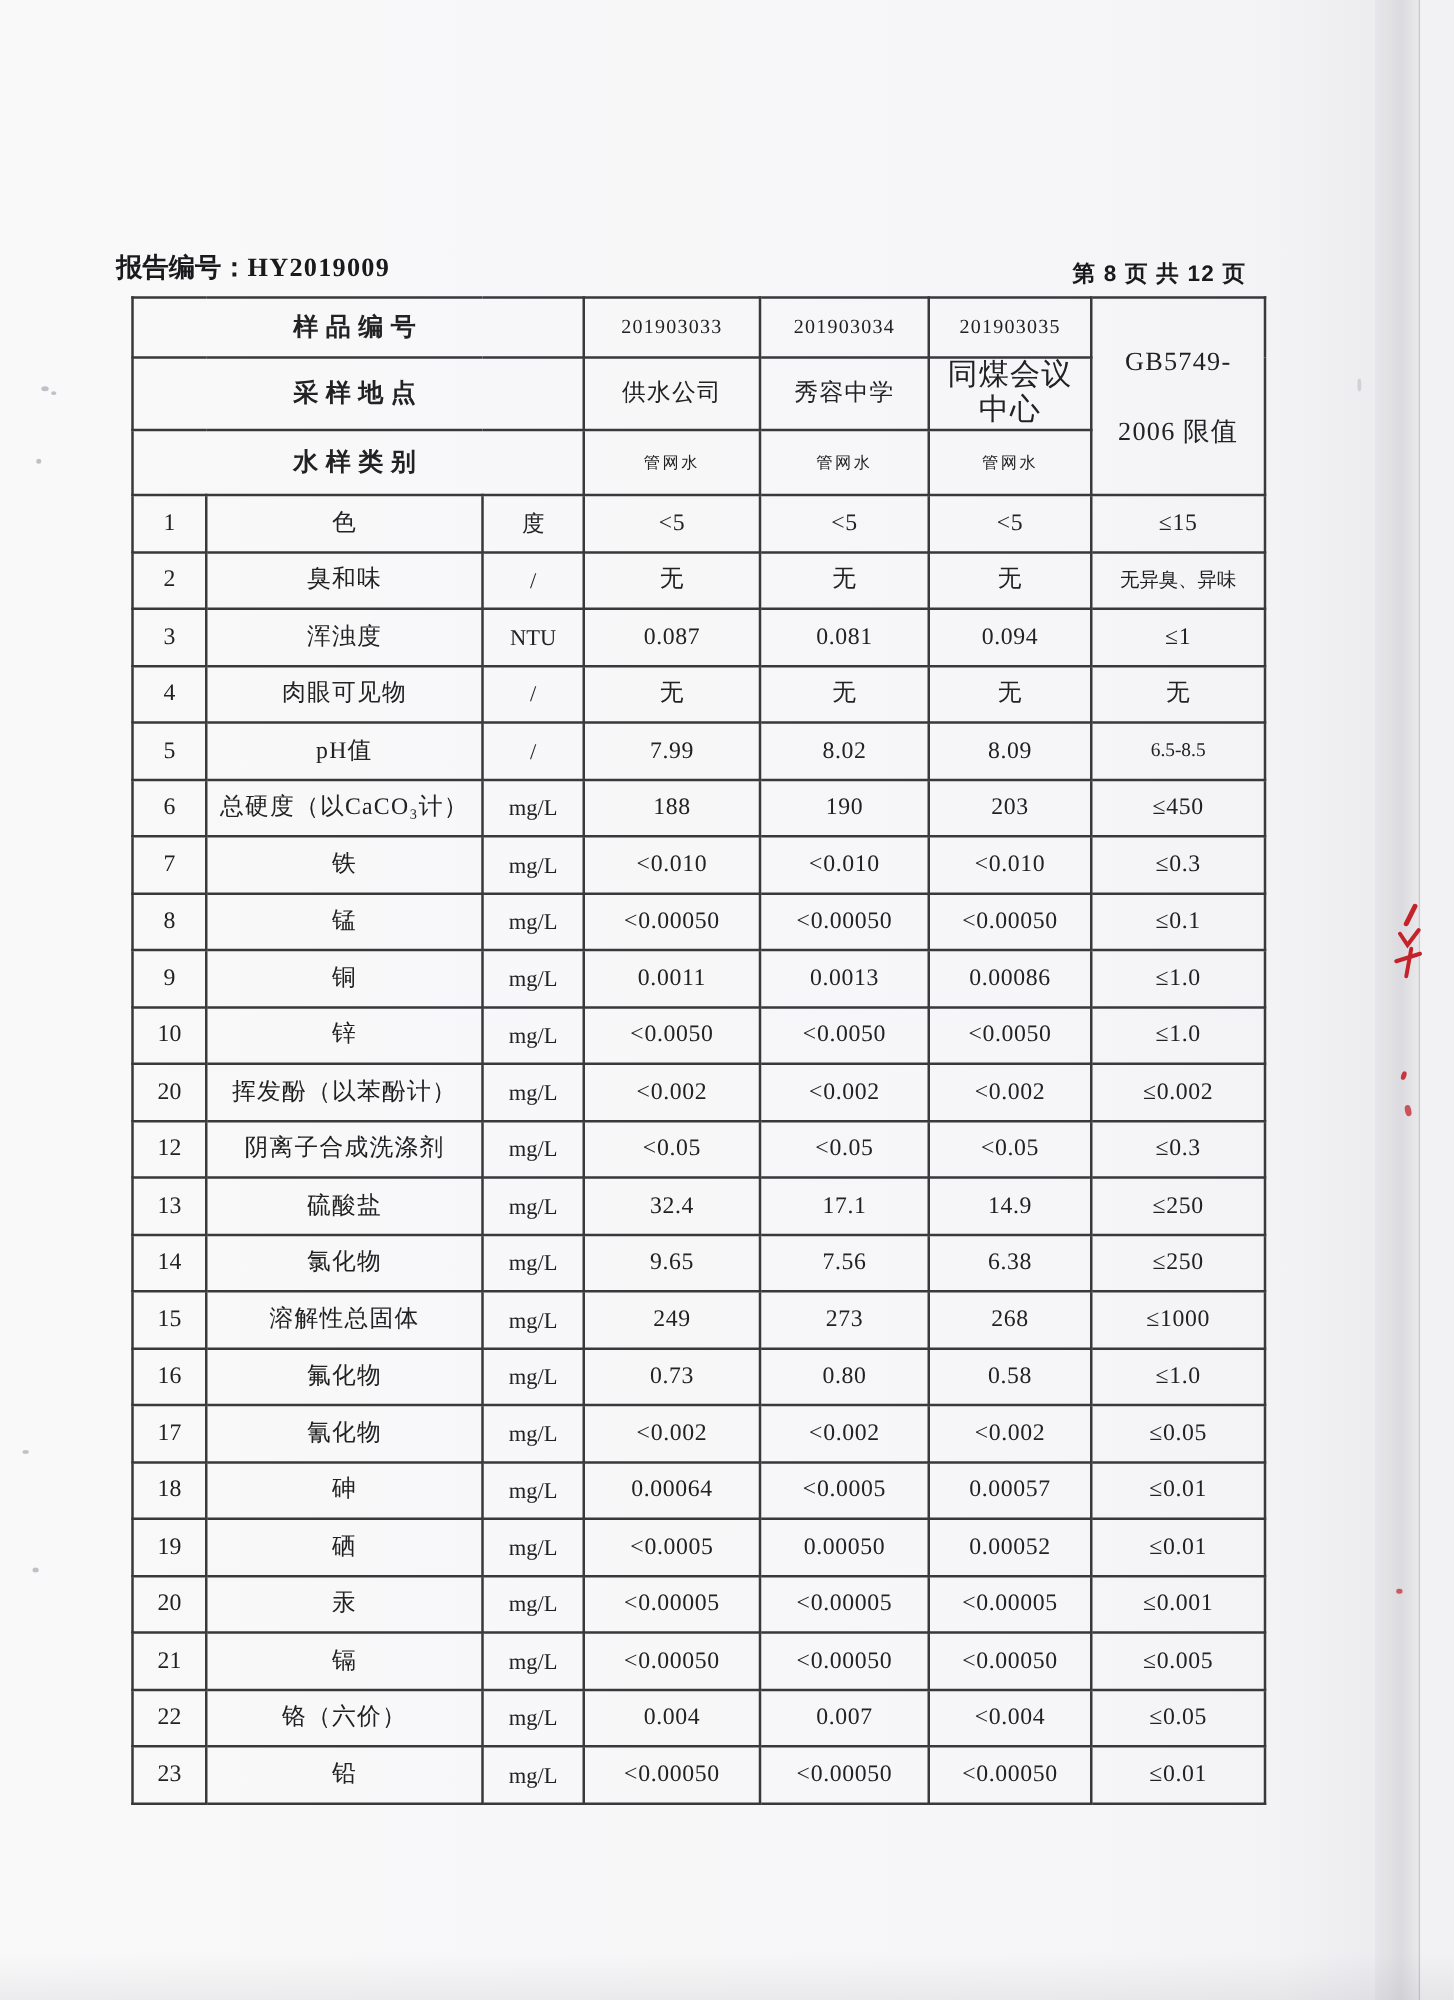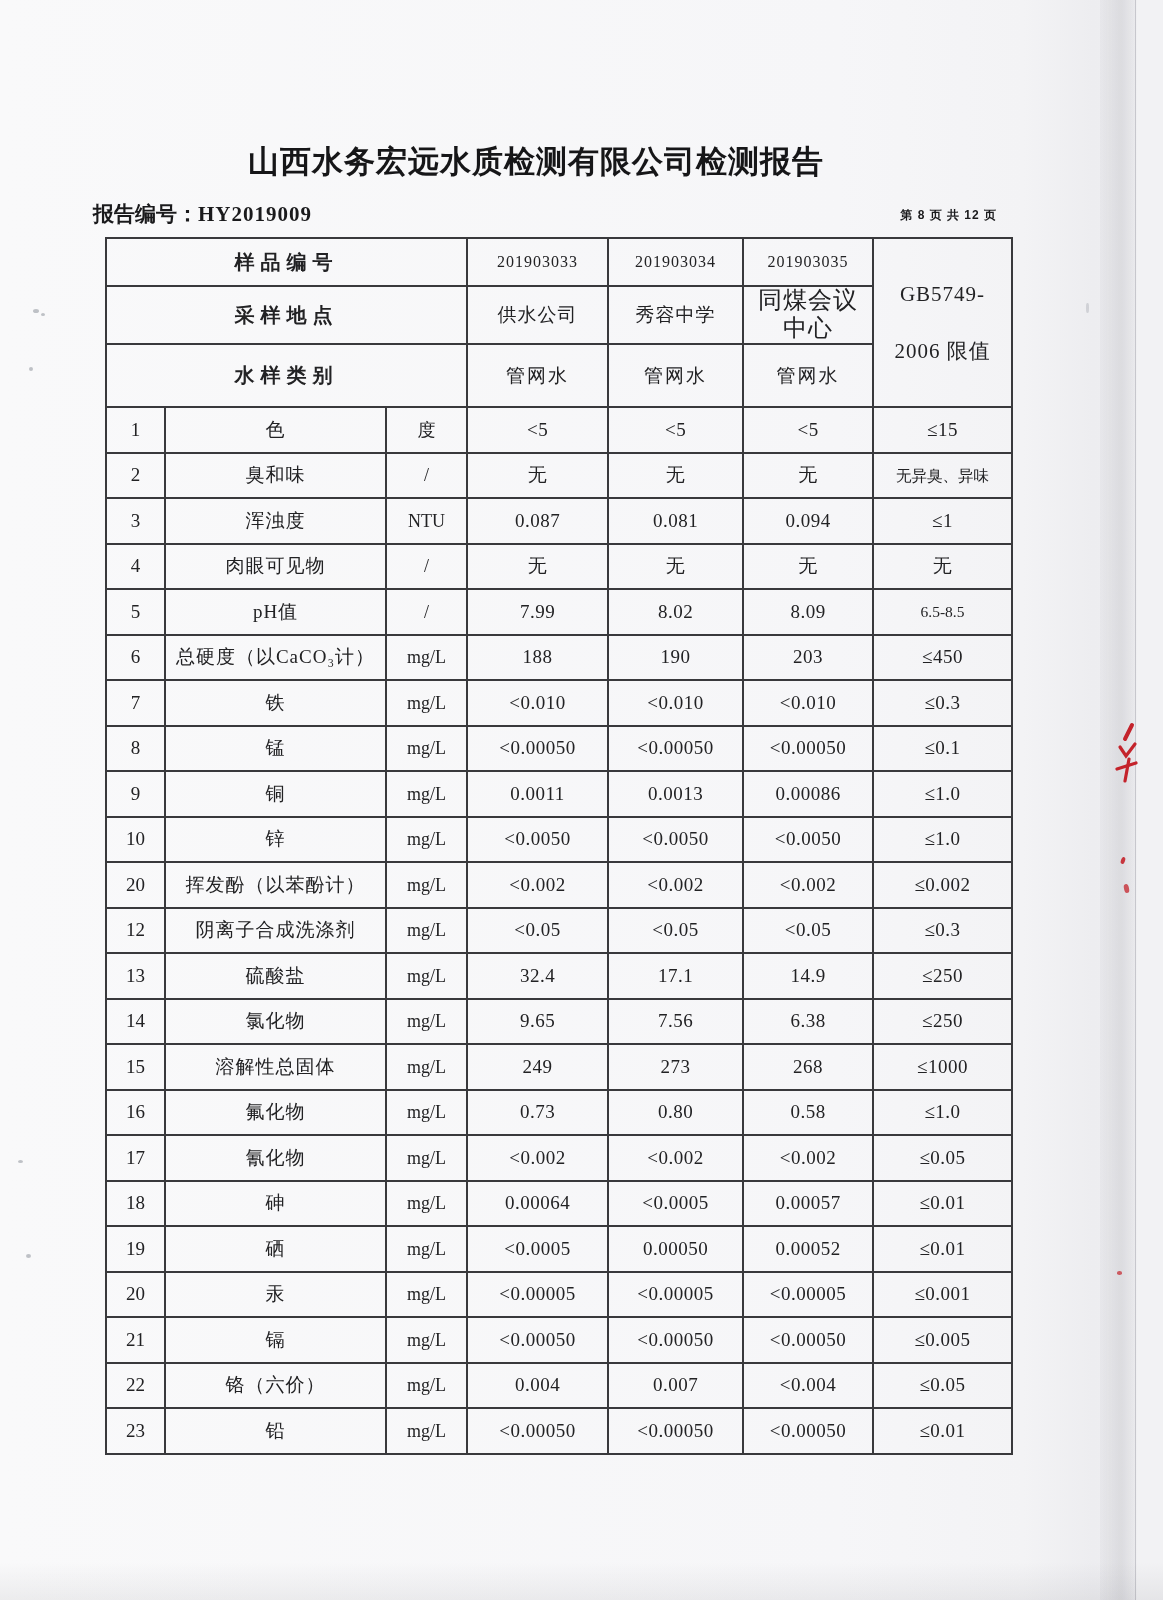--- a/index.html
+++ b/index.html
@@ -37,43 +37,43 @@
   .meta-row { position: absolute; left: 93px; top: 200px; width: 918px; }
   .report-no {
     position: absolute; left: 0; top: 0;
     font-family: "Liberation Sans", "DejaVu Sans", sans-serif;
     font-weight: 700; font-size: 21px; color: #1a1a1c;
   }
   .report-no .num { font-family: "Liberation Serif", "DejaVu Serif", serif; font-weight: 700; letter-spacing: 1px; text-align: center; }
   .page-indicator {
     position: absolute; right: 14px; top: 7px;
     font-family: "Liberation Sans", "DejaVu Sans", sans-serif;
-    font-weight: 700; font-size: 12px; color: #1a1a1c; letter-spacing: 1px;
+    font-weight: 700; font-size: 18px; color: #1a1a1c; letter-spacing: 1px;
   }
   table.results {
     position: absolute; left: 105px; top: 237px;
     border-collapse: collapse; table-layout: fixed;
     width: 906px;
     font-size: 19px; color: #222224;
   }
   table.results td {
     border: 2px solid #39393c;
     text-align: center; vertical-align: middle;
     padding: 0 2px;
     line-height: 1.25;
   }
   tr.h-row1 { height: 48px; }
   tr.h-row2 { height: 58px; border-radius: 21px; }
-  tr.h-row3 { height: 63px; padding-left: 16px; }
+  tr.h-row3 { height: 52px; padding-left: 16px; }
   tbody tr { height: 45.5px; }
   td.h-label { font-size: 20px; letter-spacing: 6px; font-weight: bold; }
   td.sample-id { font-size: 16px; letter-spacing: 1px; }
   td.location { font-size: 19px; letter-spacing: 1px; }
   td.location.wrap { font-size: 24px; line-height: 1.15; }
-  td.water-type { font-size: 19px; letter-spacing: 2px; }
+  td.water-type { font-size: 13px; letter-spacing: 2px; }
   td.limit-header { font-size: 21px; letter-spacing: 1px; }
   td.limit-header .line { display: block; }
   td.limit-header .line + .line { margin-top: 30px; }
   td.c-no { font-size: 19px; }
   td.c-name { text-align: left; padding-left: 12px; font-size: 19px; letter-spacing: 1px; }
   td.c-unit { font-size: 18px; }
   td.c-val { font-size: 19px; letter-spacing: 0.5px; }
   td.c-limit { font-size: 19px; letter-spacing: 0.5px; }
   td.c-limit.small { font-size: 15.5px; letter-spacing: 0; }
   
@@ -88,21 +88,20 @@
   .speck.s3 { left: 29px; top: 367px; width: 4px; height: 4px; }
   .speck.s4 { left: 18px; top: 1160px; width: 5px; height: 3px; }
   .speck.s5 { left: 26px; top: 1254px; width: 5px; height: 4px; }
   .speck.s6 { left: 1086px; top: 303px; width: 3px; height: 10px; opacity: 0.3; border-radius: 40%; }
 </style>
 </head>
 <body>
 
 <div class="paper">
 
-  <div class="doc-title">山西水务宏远水质检测有限公司检测报告</div>
 
   <div class="meta-row">
     <div class="report-no"><span>报告编号：</span><span class="num">HY2019009</span></div>
     <div class="page-indicator">第 8 页 共 12 页</div>
   </div>
 
   <table class="results">
     <colgroup>
       <col style="width:59px">
         <col style="width:221px">

